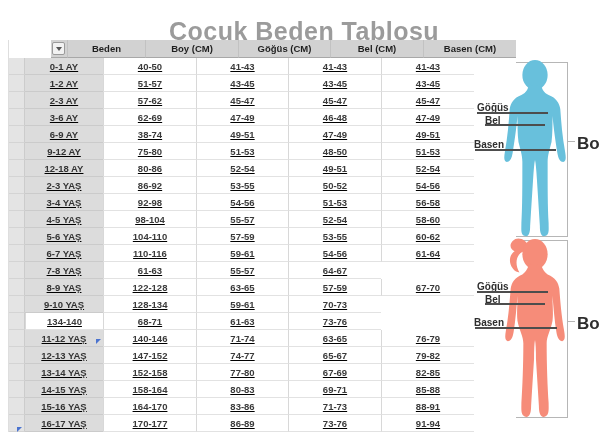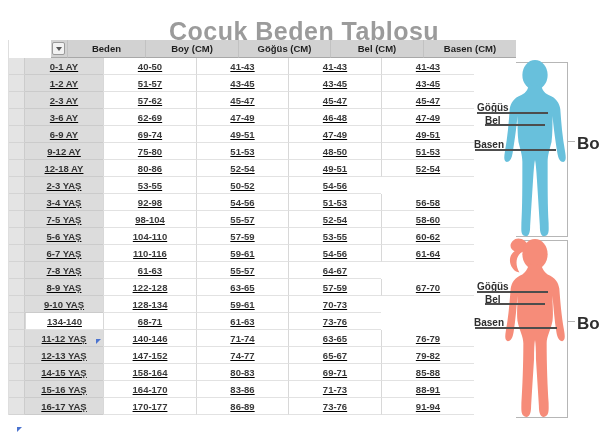--- a/index.html
+++ b/index.html
@@ -92,21 +92,21 @@
         <div class="cell corner-cell"></div>
         <div class="cell label-cell">3-6 AY</div>
         <div class="cell value-cell">62-69</div>
         <div class="cell value-cell">47-49</div>
         <div class="cell value-cell">46-48</div>
         <div class="cell value-cell">47-49</div>
       </div>
       <div class="trow">
         <div class="cell corner-cell"></div>
         <div class="cell label-cell">6-9 AY</div>
-        <div class="cell value-cell">69-74</div>
+        <div class="cell value-cell">38-74</div>
         <div class="cell value-cell">49-51</div>
         <div class="cell value-cell">47-49</div>
         <div class="cell value-cell">49-51</div>
       </div>
       <div class="trow">
         <div class="cell corner-cell"></div>
         <div class="cell label-cell">9-12 AY</div>
         <div class="cell value-cell">75-80</div>
         <div class="cell value-cell">51-53</div>
         <div class="cell value-cell">48-50</div>
@@ -116,35 +116,36 @@
         <div class="cell corner-cell"></div>
         <div class="cell label-cell">12-18 AY</div>
         <div class="cell value-cell">80-86</div>
         <div class="cell value-cell">52-54</div>
         <div class="cell value-cell">49-51</div>
         <div class="cell value-cell">52-54</div>
       </div>
       <div class="trow">
         <div class="cell corner-cell"></div>
         <div class="cell label-cell">2-3 YAŞ</div>
+        <div class="cell value-cell">86-92</div>
         <div class="cell value-cell">53-55</div>
         <div class="cell value-cell">50-52</div>
         <div class="cell value-cell">54-56</div>
       </div>
       <div class="trow">
         <div class="cell corner-cell"></div>
         <div class="cell label-cell">3-4 YAŞ</div>
         <div class="cell value-cell">92-98</div>
         <div class="cell value-cell">54-56</div>
         <div class="cell value-cell">51-53</div>
         <div class="cell value-cell">56-58</div>
       </div>
       <div class="trow">
         <div class="cell corner-cell"></div>
-        <div class="cell label-cell">7-5 YAŞ</div>
+        <div class="cell label-cell">4-5 YAŞ</div>
         <div class="cell value-cell">98-104</div>
         <div class="cell value-cell">55-57</div>
         <div class="cell value-cell">52-54</div>
         <div class="cell value-cell">58-60</div>
       </div>
       <div class="trow">
         <div class="cell corner-cell"></div>
         <div class="cell label-cell">5-6 YAŞ</div>
         <div class="cell value-cell">104-110</div>
         <div class="cell value-cell">57-59</div>
@@ -196,20 +197,28 @@
         <div class="cell value-cell">63-65</div>
         <div class="cell value-cell">76-79</div>
       </div>
       <div class="trow">
         <div class="cell corner-cell"></div>
         <div class="cell label-cell">12-13 YAŞ</div>
         <div class="cell value-cell">147-152</div>
         <div class="cell value-cell">74-77</div>
         <div class="cell value-cell">65-67</div>
         <div class="cell value-cell">79-82</div>
+      </div>
+      <div class="trow">
+        <div class="cell corner-cell"></div>
+        <div class="cell label-cell">13-14 YAŞ</div>
+        <div class="cell value-cell">152-158</div>
+        <div class="cell value-cell">77-80</div>
+        <div class="cell value-cell">67-69</div>
+        <div class="cell value-cell">82-85</div>
       </div>
       <div class="trow">
         <div class="cell corner-cell"></div>
         <div class="cell label-cell">14-15 YAŞ</div>
         <div class="cell value-cell">158-164</div>
         <div class="cell value-cell">80-83</div>
         <div class="cell value-cell">69-71</div>
         <div class="cell value-cell">85-88</div>
       </div>
       <div class="trow">

